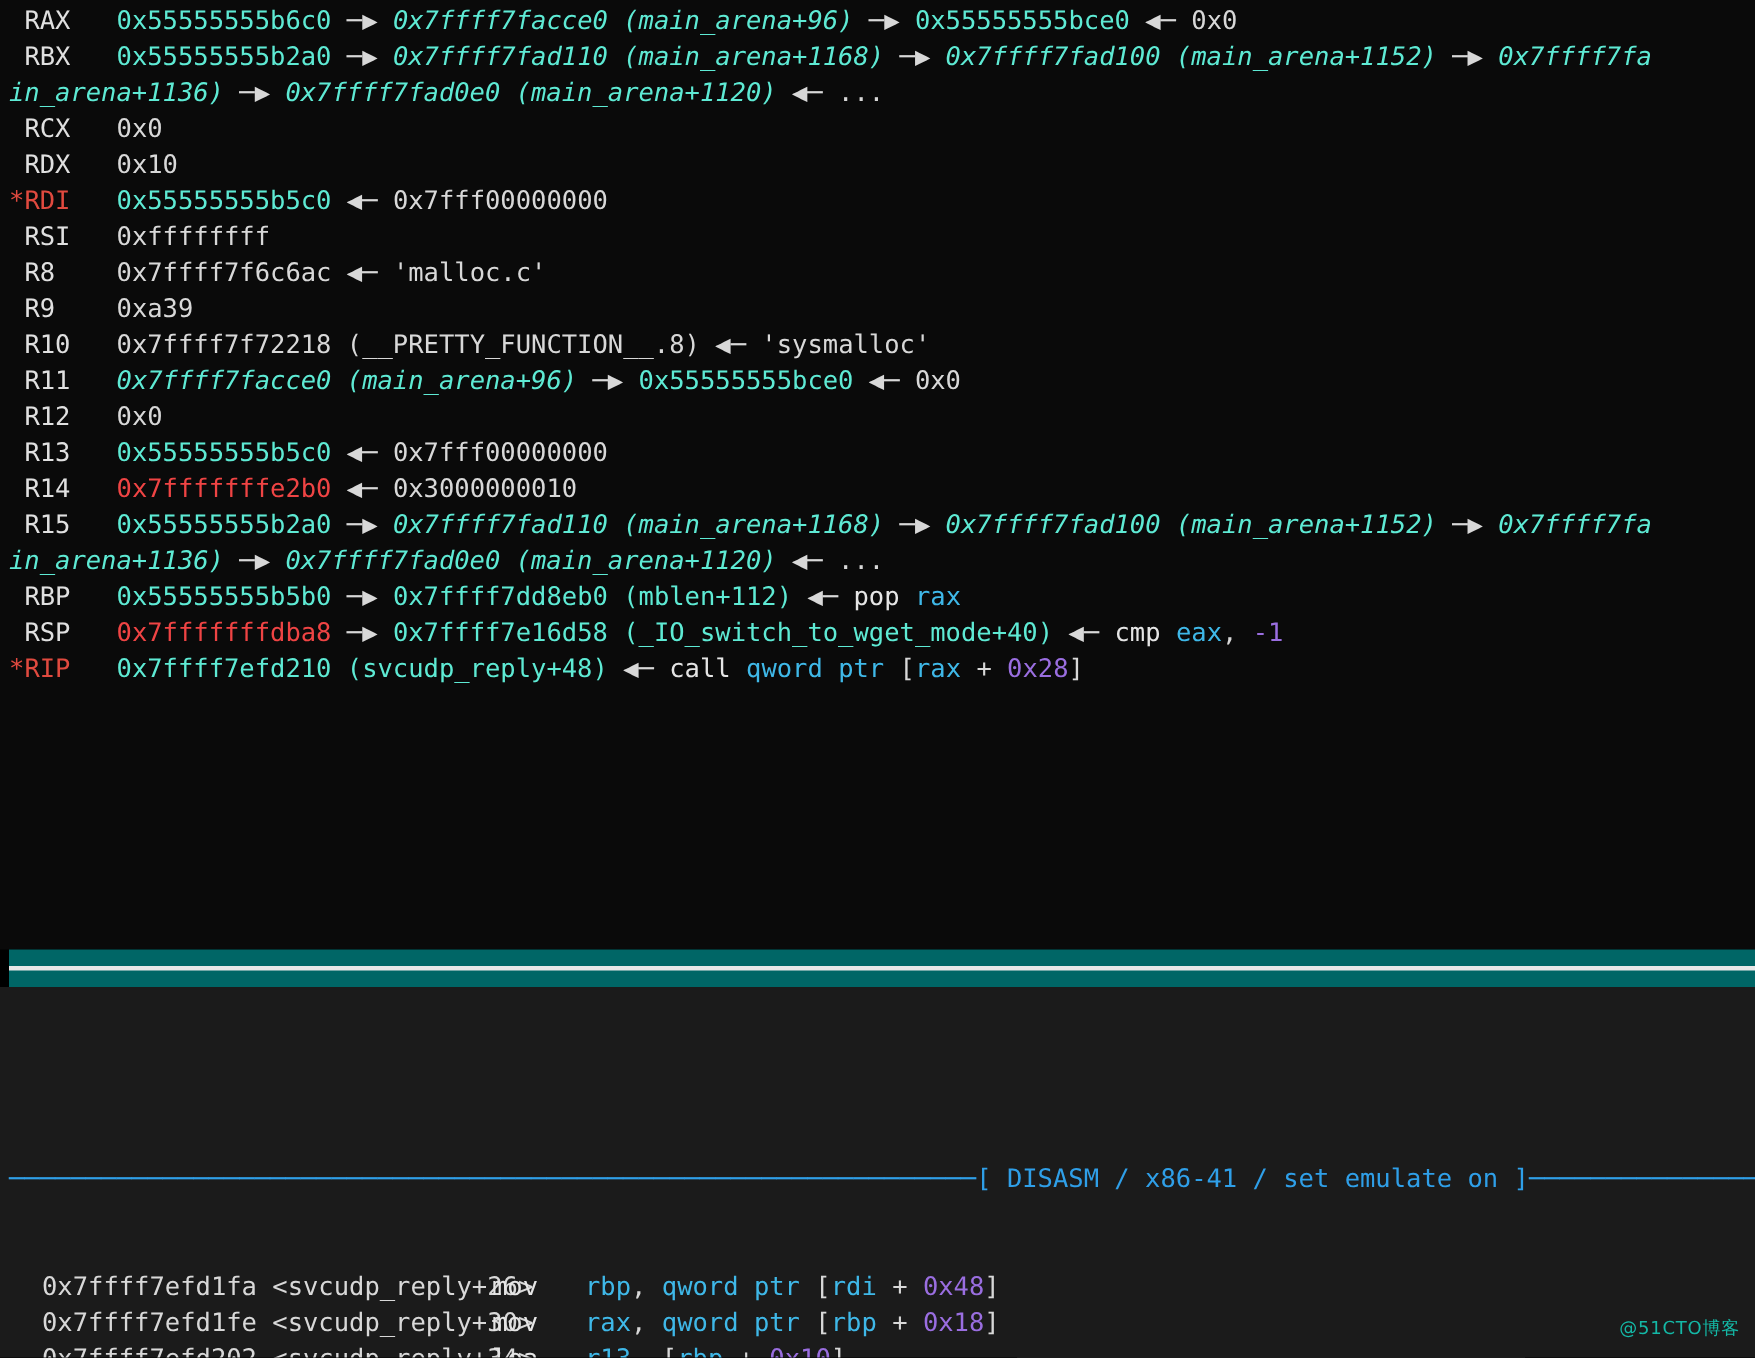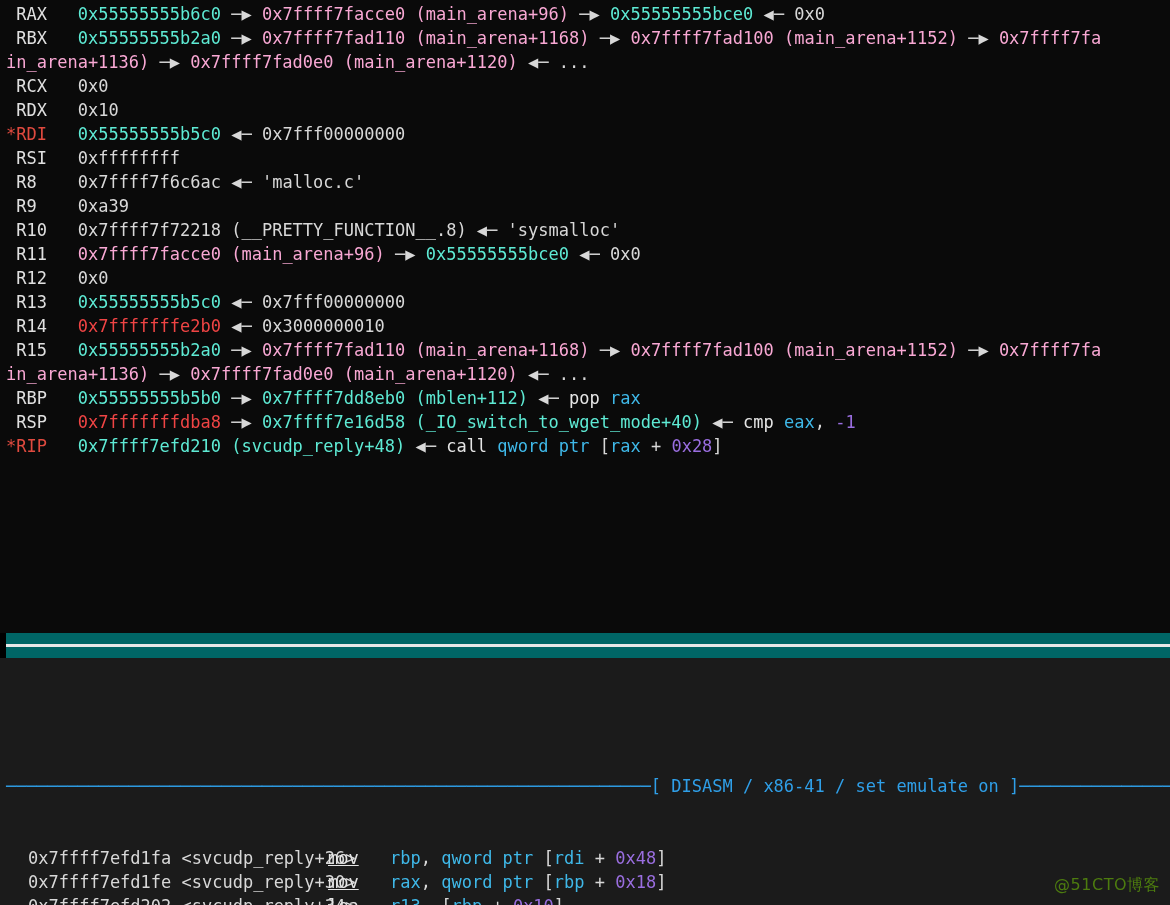--- a/index.html
+++ b/index.html
@@ -83,38 +83,38 @@
     line-height: 24px;
   }
 
   
   .c-white   { color: #d8d8d8; }
   .c-reg     { color: #e0e0e0; }
   .c-regstar { color: #e04a3f; }
   .c-heap    { color: #5eead4; }      
   .c-stack   { color: #ef4444; }      
   .c-code    { color: #5eead4; }      
-  .c-data    { color: #f9a8d4; }      
+  .c-data    { color: #5eead4; font-style: italic; }      
   .c-arrow   { color: #d8d8d8; }
   .c-mnem    { color: #e5e5e5; }      
   .c-asmreg  { color: #3fb8e8; }      
   .c-asmnum  { color: #9a6ee0; }
   .c-banner  { color: #2f9fe8; }
 
   
   .d-arrowcol { display: inline-block; width: 22px; }
   .d-addrcol  { display: inline-block; width: 300px; }
-  .d-mnemcol  { display: inline-block; width: 62px; text-decoration: underline; }
+  .d-mnemcol  { display: inline-block; width: 62px; }
 
   #watermark {
     position: absolute;
     right: 10px;
     bottom: 8px;
-    color: #4d7c0f;
-    font-size: 16px;
+    color: #14b8a6;
+    font-size: 12px;
     font-family: "DejaVu Sans", "Liberation Sans", sans-serif;
     letter-spacing: .5px;
   }
 </style>
 </head>
 <body>
 
 <div id="terminal">
 
   <div class="pane" id="regs-pane"><div class="line"><span class="c-white"> </span><span class="c-reg">RAX </span><span class="c-white">  </span><span class="c-heap">0x55555555b6c0</span><span class="c-arrow"> ─▶ </span><span class="c-data">0x7ffff7facce0 (main_arena+96)</span><span class="c-arrow"> ─▶ </span><span class="c-heap">0x55555555bce0</span><span class="c-arrow"> ◀─ </span><span class="c-white">0x0</span></div><div class="line"><span class="c-white"> </span><span class="c-reg">RBX </span><span class="c-white">  </span><span class="c-heap">0x55555555b2a0</span><span class="c-arrow"> ─▶ </span><span class="c-data">0x7ffff7fad110 (main_arena+1168)</span><span class="c-arrow"> ─▶ </span><span class="c-data">0x7ffff7fad100 (main_arena+1152)</span><span class="c-arrow"> ─▶ </span><span class="c-data">0x7ffff7fa</span></div><div class="line"><span class="c-data">in_arena+1136)</span><span class="c-arrow"> ─▶ </span><span class="c-data">0x7ffff7fad0e0 (main_arena+1120)</span><span class="c-arrow"> ◀─ </span><span class="c-white">...</span></div><div class="line"><span class="c-white"> </span><span class="c-reg">RCX </span><span class="c-white">  </span><span class="c-white">0x0</span></div><div class="line"><span class="c-white"> </span><span class="c-reg">RDX </span><span class="c-white">  </span><span class="c-white">0x10</span></div><div class="line"><span class="c-regstar">*</span><span class="c-regstar">RDI </span><span class="c-white">  </span><span class="c-heap">0x55555555b5c0</span><span class="c-arrow"> ◀─ </span><span class="c-white">0x7fff00000000</span></div><div class="line"><span class="c-white"> </span><span class="c-reg">RSI </span><span class="c-white">  </span><span class="c-white">0xffffffff</span></div><div class="line"><span class="c-white"> </span><span class="c-reg">R8  </span><span class="c-white">  </span><span class="c-white">0x7ffff7f6c6ac</span><span class="c-arrow"> ◀─ </span><span class="c-white">'malloc.c'</span></div><div class="line"><span class="c-white"> </span><span class="c-reg">R9  </span><span class="c-white">  </span><span class="c-white">0xa39</span></div><div class="line"><span class="c-white"> </span><span class="c-reg">R10 </span><span class="c-white">  </span><span class="c-white">0x7ffff7f72218 (__PRETTY_FUNCTION__.8)</span><span class="c-arrow"> ◀─ </span><span class="c-white">'sysmalloc'</span></div><div class="line"><span class="c-white"> </span><span class="c-reg">R11 </span><span class="c-white">  </span><span class="c-data">0x7ffff7facce0 (main_arena+96)</span><span class="c-arrow"> ─▶ </span><span class="c-heap">0x55555555bce0</span><span class="c-arrow"> ◀─ </span><span class="c-white">0x0</span></div><div class="line"><span class="c-white"> </span><span class="c-reg">R12 </span><span class="c-white">  </span><span class="c-white">0x0</span></div><div class="line"><span class="c-white"> </span><span class="c-reg">R13 </span><span class="c-white">  </span><span class="c-heap">0x55555555b5c0</span><span class="c-arrow"> ◀─ </span><span class="c-white">0x7fff00000000</span></div><div class="line"><span class="c-white"> </span><span class="c-reg">R14 </span><span class="c-white">  </span><span class="c-stack">0x7fffffffe2b0</span><span class="c-arrow"> ◀─ </span><span class="c-white">0x3000000010</span></div><div class="line"><span class="c-white"> </span><span class="c-reg">R15 </span><span class="c-white">  </span><span class="c-heap">0x55555555b2a0</span><span class="c-arrow"> ─▶ </span><span class="c-data">0x7ffff7fad110 (main_arena+1168)</span><span class="c-arrow"> ─▶ </span><span class="c-data">0x7ffff7fad100 (main_arena+1152)</span><span class="c-arrow"> ─▶ </span><span class="c-data">0x7ffff7fa</span></div><div class="line"><span class="c-data">in_arena+1136)</span><span class="c-arrow"> ─▶ </span><span class="c-data">0x7ffff7fad0e0 (main_arena+1120)</span><span class="c-arrow"> ◀─ </span><span class="c-white">...</span></div><div class="line"><span class="c-white"> </span><span class="c-reg">RBP </span><span class="c-white">  </span><span class="c-heap">0x55555555b5b0</span><span class="c-arrow"> ─▶ </span><span class="c-code">0x7ffff7dd8eb0 (mblen+112)</span><span class="c-arrow"> ◀─ </span><span class="c-mnem">pop</span><span class="c-white"> </span><span class="c-asmreg">rax</span></div><div class="line"><span class="c-white"> </span><span class="c-reg">RSP </span><span class="c-white">  </span><span class="c-stack">0x7fffffffdba8</span><span class="c-arrow"> ─▶ </span><span class="c-code">0x7ffff7e16d58 (_IO_switch_to_wget_mode+40)</span><span class="c-arrow"> ◀─ </span><span class="c-mnem">cmp</span><span class="c-white"> </span><span class="c-asmreg">eax</span><span class="c-white">, </span><span class="c-asmnum">-1</span></div><div class="line"><span class="c-regstar">*</span><span class="c-regstar">RIP </span><span class="c-white">  </span><span class="c-code">0x7ffff7efd210 (svcudp_reply+48)</span><span class="c-arrow"> ◀─ </span><span class="c-mnem">call</span><span class="c-white"> </span><span class="c-asmreg">qword ptr </span><span class="c-white">[</span><span class="c-asmreg">rax</span><span class="c-white"> + </span><span class="c-asmnum">0x28</span><span class="c-white">]</span></div></div>

